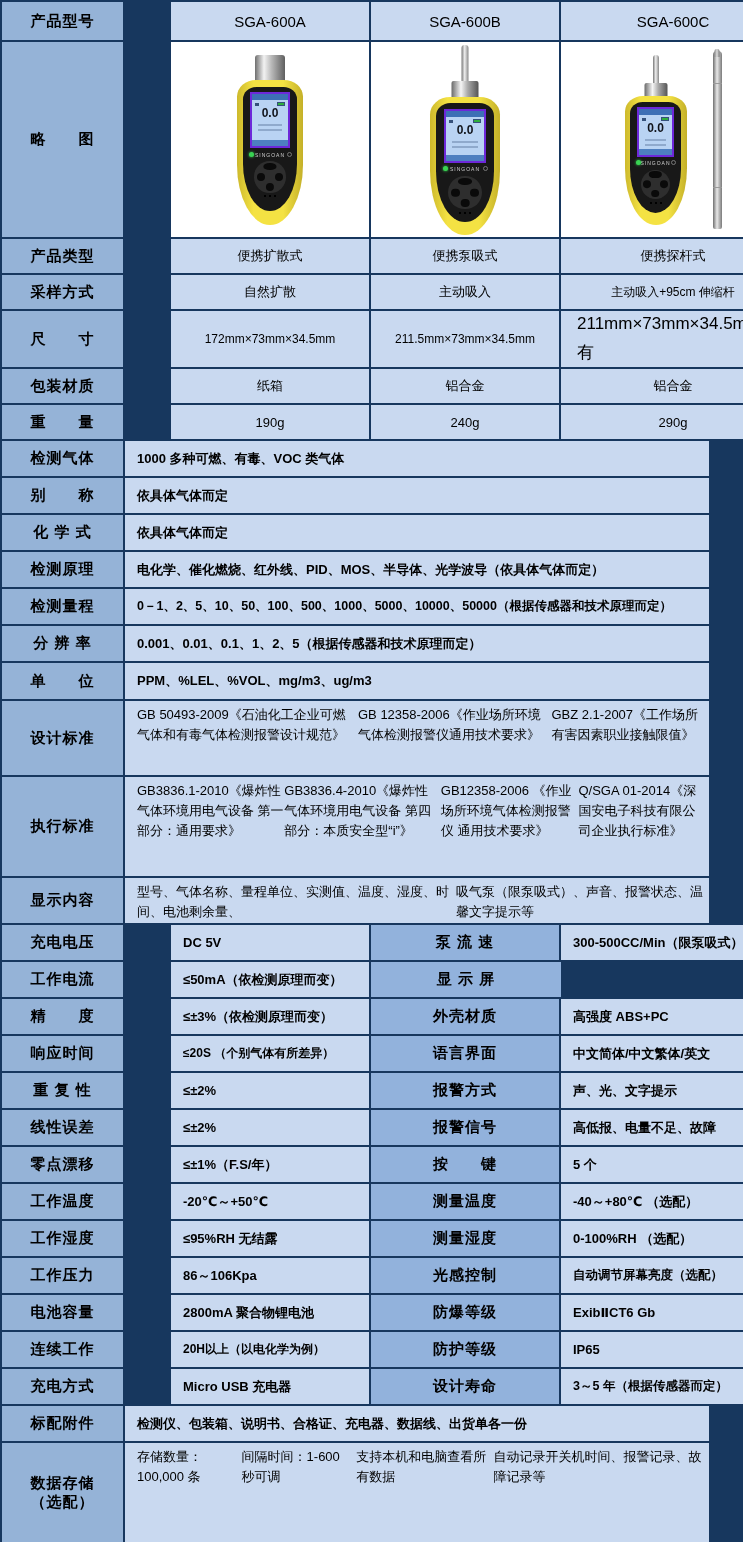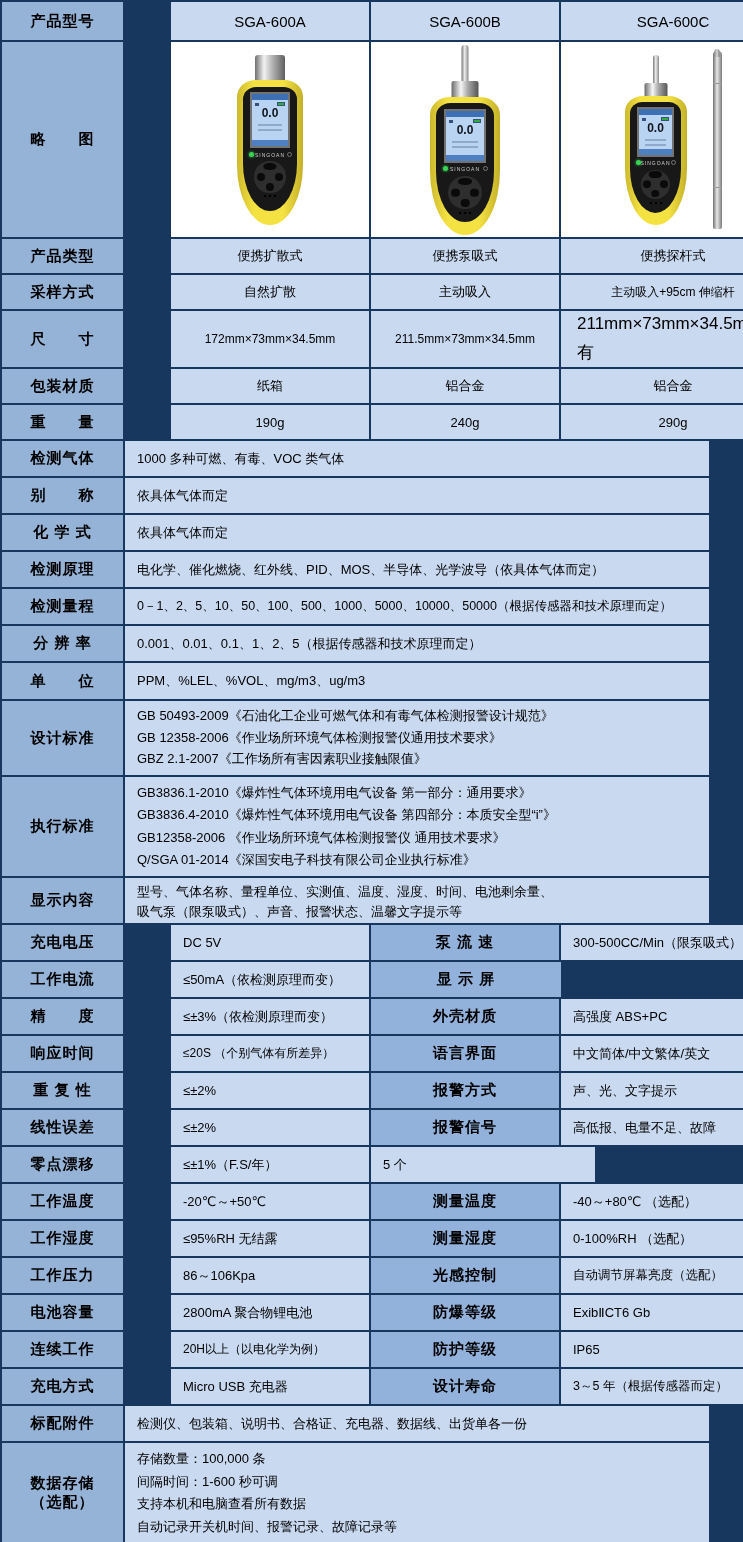--- a/index.html
+++ b/index.html
@@ -11,23 +11,23 @@
   .cell:last-child { border-right:none; }
   .w1 { width:123px; flex:none; }
   .w2 { width:200px; flex:none;margin-left:46px; }
   .w3 { width:190px; flex:none; }
   .w4 { width:224px; flex:none; }
   .wide { width:584px; flex:none; }
   .lab { background:#95B3D7; font-weight:bold; font-size:15px; justify-content:center; text-align:center; letter-spacing:1px; white-space:pre-line; }
   .lab2 { background:#92B2DC; font-weight:bold; font-size:15px; justify-content:center; text-align:center; letter-spacing:1px; }
   .val { background:#C9D9F0; font-size:13px; }
   .center { justify-content:center; text-align:center; }
-  .left { padding:2px 4px 2px 12px; }
+  .left { padding:2px 4px 2px 12px;font-weight:bold; }
   .pre { white-space:pre-line; line-height:1.7; }
-  .col { flex-direction:column; align-items:flex-start; justify-content:space-evenly; padding:4px 4px 4px 12px; }
+  .col { flex-direction:row; align-items:flex-start; justify-content:space-evenly; padding:4px 4px 4px 12px; }
   .col div { line-height:1.55; }
   .h40{height:40px} .h197{height:197px} .h36{height:36px} .h58{height:58px}
   .h37{height:37px} .h38{height:38px} .h76{height:76px} .h101{height:101px}
   .h47{height:47px} .h100{height:100px}
   .imgc { background:#fff; justify-content:center; align-items:center; }
   .imgflex { display:flex; align-items:center; justify-content:center; gap:26px; }
 
   
   .device { position:relative; flex:none; }
   .devA { width:66px; height:170px; }
@@ -45,21 +45,21 @@
             border-radius:2px 2px 1px 1px; }
   .devB .collar { top:36px; width:27px; height:18px; }
   .devC .collar { top:28px; width:23px; height:15px; }
   .dbody { position:absolute; left:0; right:0; bottom:0; background:linear-gradient(90deg,#cdb92c,#f4e243 25%,#f4e243 70%,#c4b028);
            border-radius:30px 30px 52px 52px / 26px 26px 95px 95px; }
   .devA .dbody { top:25px; }
   .devB .dbody { top:52px; }
   .devC .dbody { top:41px; }
   .panel { position:absolute; left:9%; right:9%; top:5%; bottom:9%; background:#181818;
            border-radius:20px 20px 40px 40px / 18px 18px 70px 70px; }
-  .lcd { position:relative; margin:10% auto 0; width:74%; height:45%; background:#B9D3F3; border:2px solid #737373; }
+  .lcd { position:relative; margin:10% auto 0; width:74%; height:45%; background:#B9D3F3; border:2px solid #6d28d9; }
   .lcd-top { height:6px; background:#3D6FB5; }
   .lcd-stat { display:flex; justify-content:space-between; align-items:center; padding:2px 3px 0 3px; }
   .spk-ico { width:4px; height:3px; background:#35507a; }
   .batt { width:8px; height:4px; background:#2fae3c; border:1px solid #35507a; }
   .lcd-read { text-align:center; font-size:12px; font-weight:bold; color:#10131a; line-height:1.25; }
   .lcd-line { height:2px; background:#8fa9cc; margin:3px 6px 0 6px; }
   .lcd-bot { position:absolute; left:0; right:0; bottom:0; height:6px; background:#4E7FC0; }
   .ledrow { display:flex; align-items:center; justify-content:center; gap:8px; margin-top:6%; position:relative; }
   .led { position:absolute; left:12%; width:5px; height:5px; border-radius:50%; background:#39D353; box-shadow:0 0 3px #39D353; }
   .brand { color:#cfcfcf; font-size:5px; letter-spacing:1px; text-align:center; }
@@ -316,20 +316,21 @@
   </div>
   <div class="row h37">
     <div class="cell lab w1">线性误差</div>
     <div class="cell val w2 left">≤±2%</div>
     <div class="cell lab2 w3">报警信号</div>
     <div class="cell val w4 left">高低报、电量不足、故障</div>
   </div>
   <div class="row h37">
     <div class="cell lab w1">零点漂移</div>
     <div class="cell val w2 left">≤±1%（F.S/年）</div>
+    <div class="cell lab2 w3">按　　键</div>
     <div class="cell val w4 left">5 个</div>
   </div>
   <div class="row h37">
     <div class="cell lab w1">工作温度</div>
     <div class="cell val w2 left">-20℃～+50℃</div>
     <div class="cell lab2 w3">测量温度</div>
     <div class="cell val w4 left">-40～+80℃ （选配）</div>
   </div>
   <div class="row h37">
     <div class="cell lab w1">工作湿度</div>

